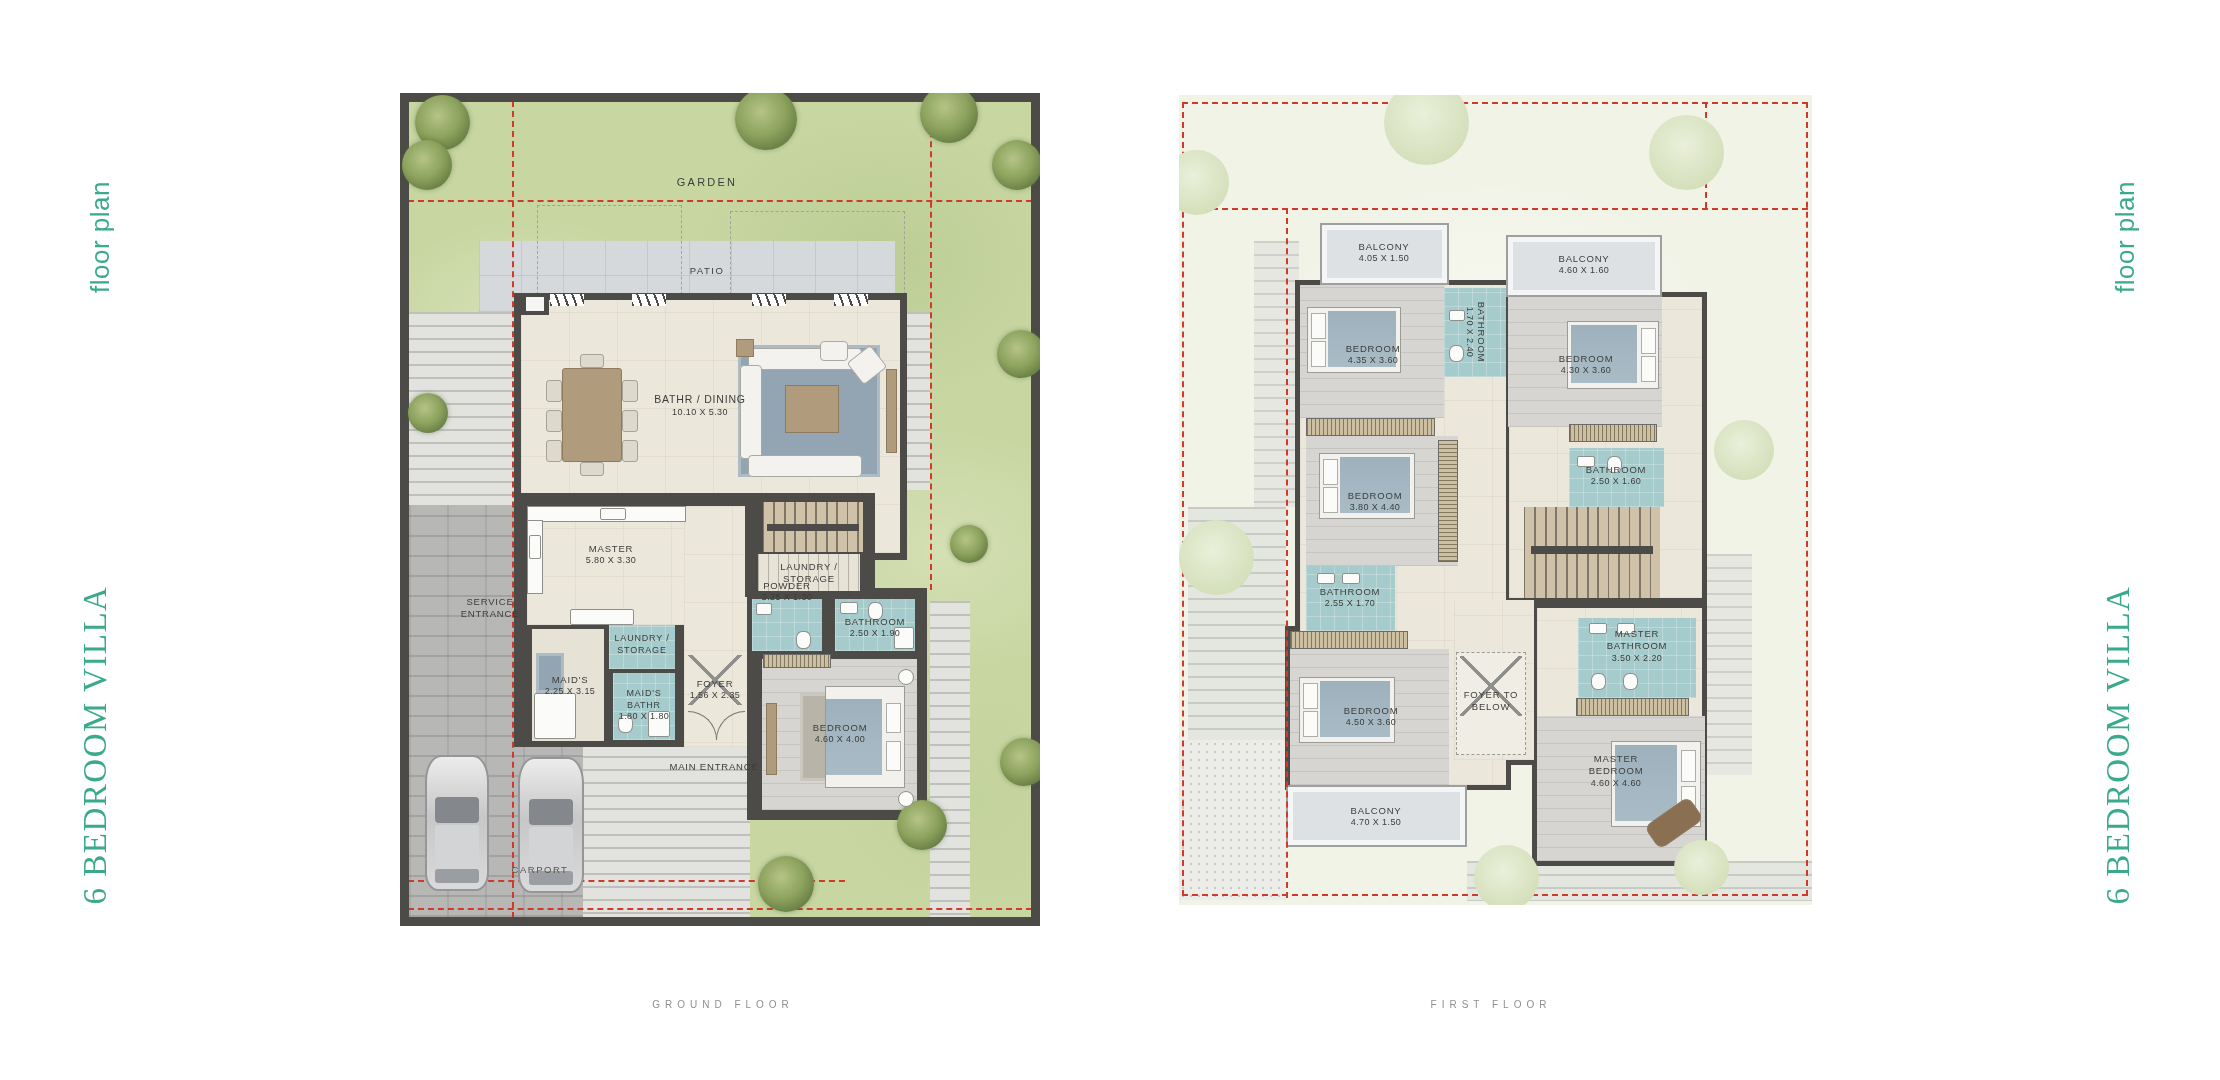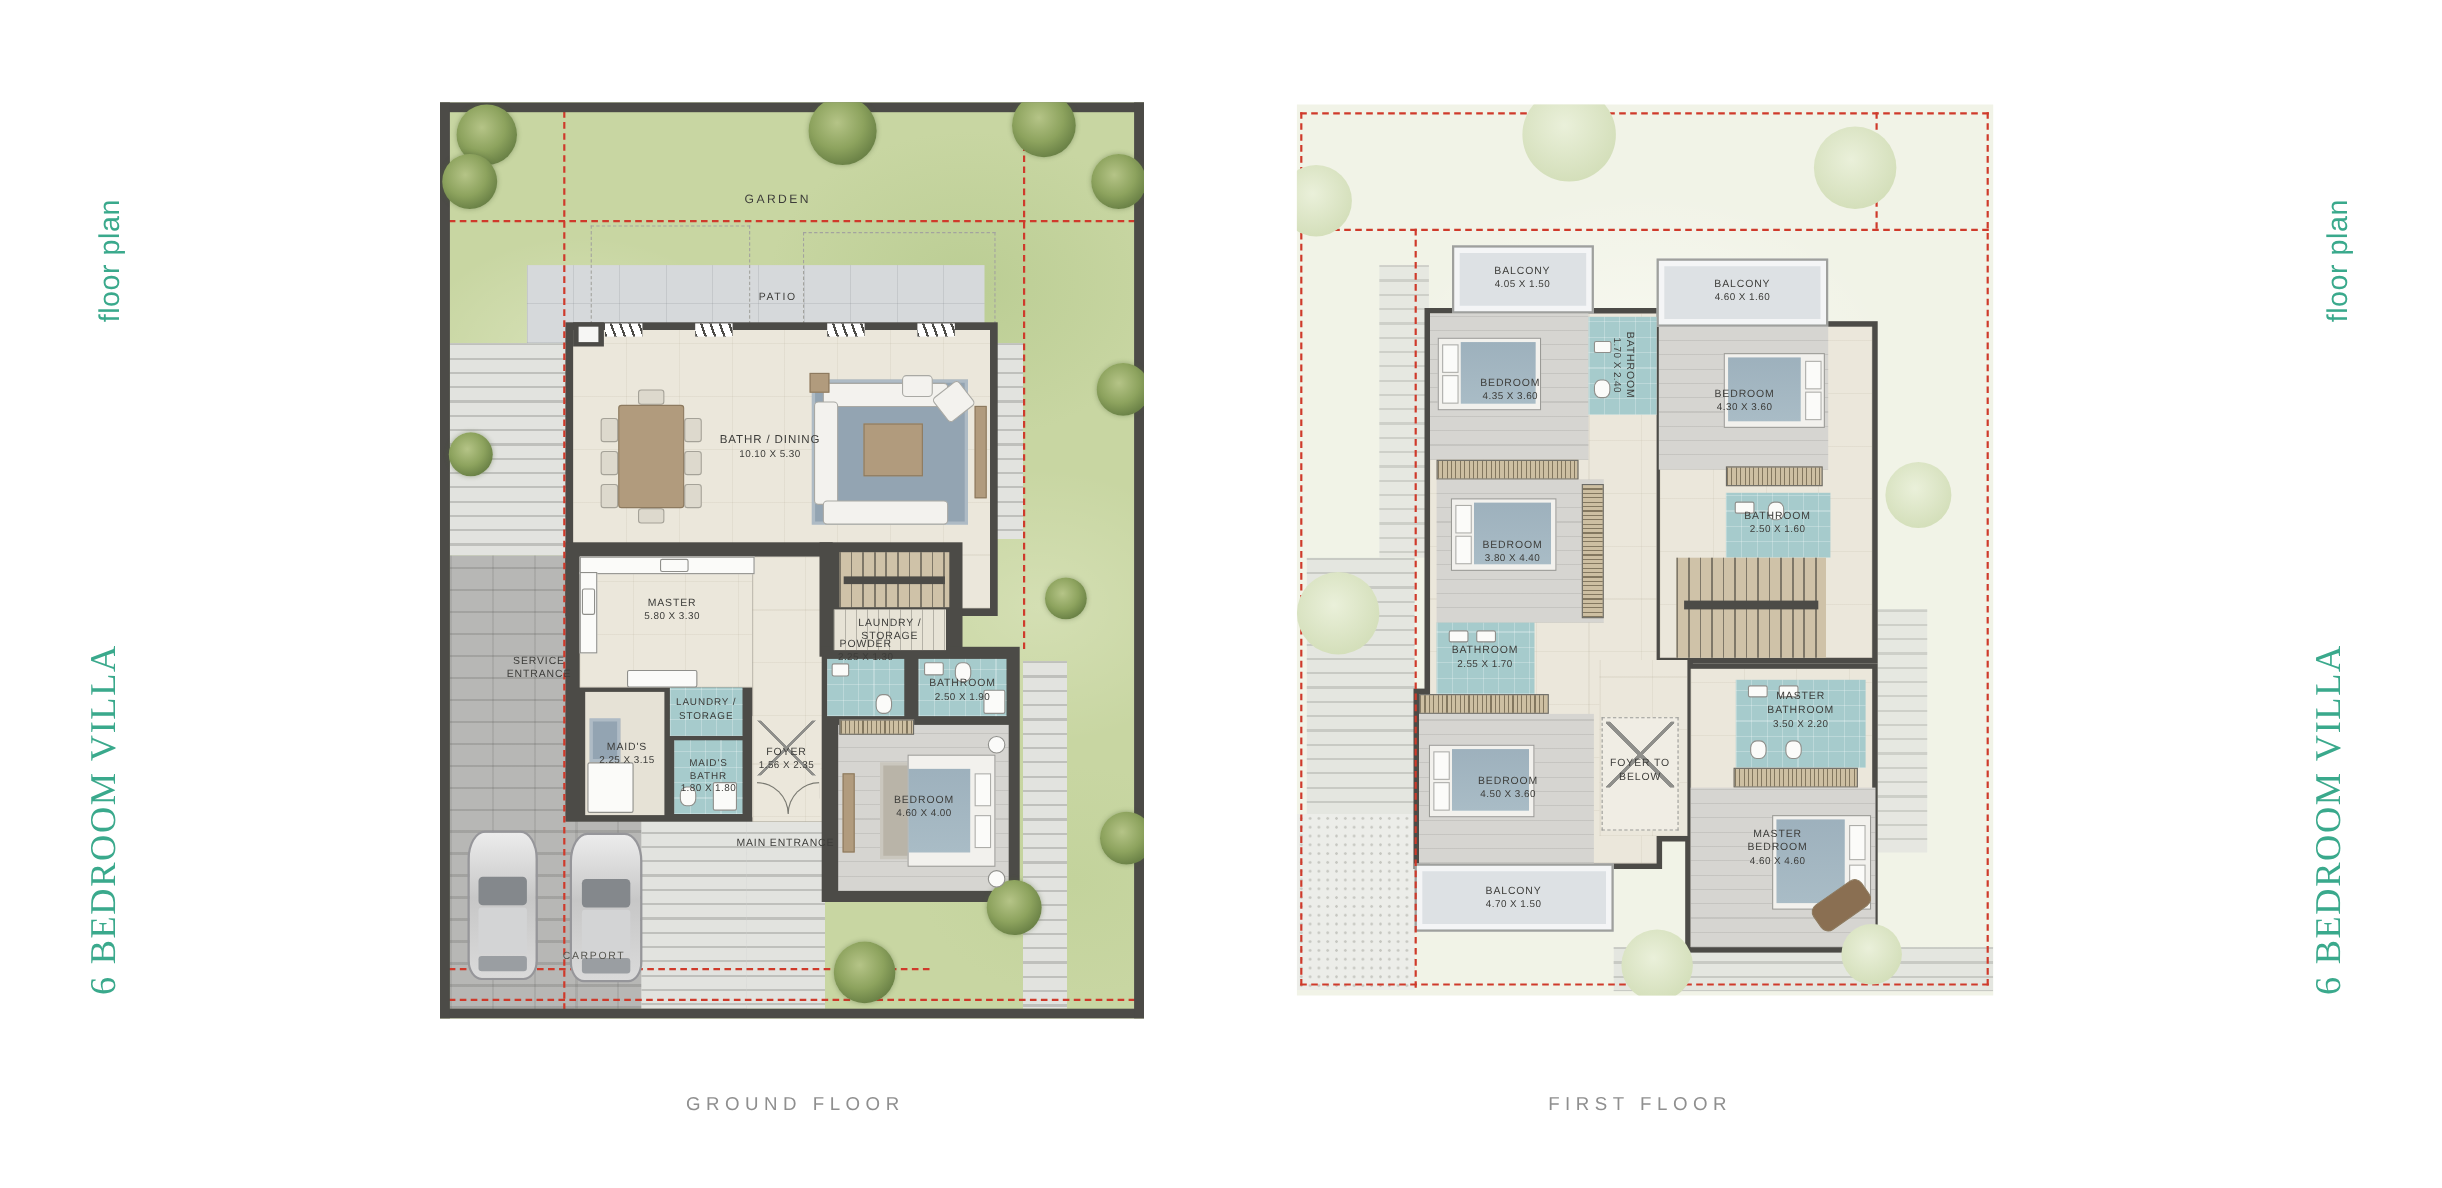--- a/index.html
+++ b/index.html
@@ -77,21 +77,21 @@
   .xmark{position:absolute;z-index:26;
        background-image:linear-gradient(45deg,transparent 48%,#8f8f8b 48% 52%,transparent 52%),
                         linear-gradient(-45deg,transparent 48%,#8f8f8b 48% 52%,transparent 52%);}
   .arc{position:absolute;border-top:1.3px solid #77776f;border-right:1.3px solid #77776f;
        border-radius:0 100% 0 0;z-index:26;}
   .vlabel{position:absolute;white-space:nowrap;color:#3aa98c;z-index:40;}
   .fptxt{font-family:"Liberation Sans",sans-serif;font-size:26px;letter-spacing:.5px;
        transform:translate(-50%,-50%) rotate(-90deg);}
   .villatxt{font-family:"Liberation Serif",serif;font-size:33px;letter-spacing:1.5px;
        transform:translate(-50%,-50%) rotate(-90deg);}
-  .caption{position:absolute;transform:translate(-50%,-50%);font-size:17px;letter-spacing:5px;
+  .caption{position:absolute;transform:translate(-50%,-50%);font-size:10px;letter-spacing:5px;
        color:#8f8f8f;white-space:nowrap;}
   .understairs{background-color:#e7e3d6;
        background-image:repeating-linear-gradient(90deg,rgba(120,118,110,.45) 0 1px,transparent 1px 10px);}
   .openbelow{background:#f0ede4;border:1px dashed #9a9a96;box-sizing:border-box;}
   .accordion{position:absolute;height:12px;background:#ffffff;z-index:6;
        background-image:repeating-linear-gradient(70deg,#4c4b47 0 2px,transparent 2px 8px);}
   .shaft{position:absolute;background:#4c4b47;z-index:6;}
   .shaftin{position:absolute;background:#f6f6f4;}
 </style>
 </head>

